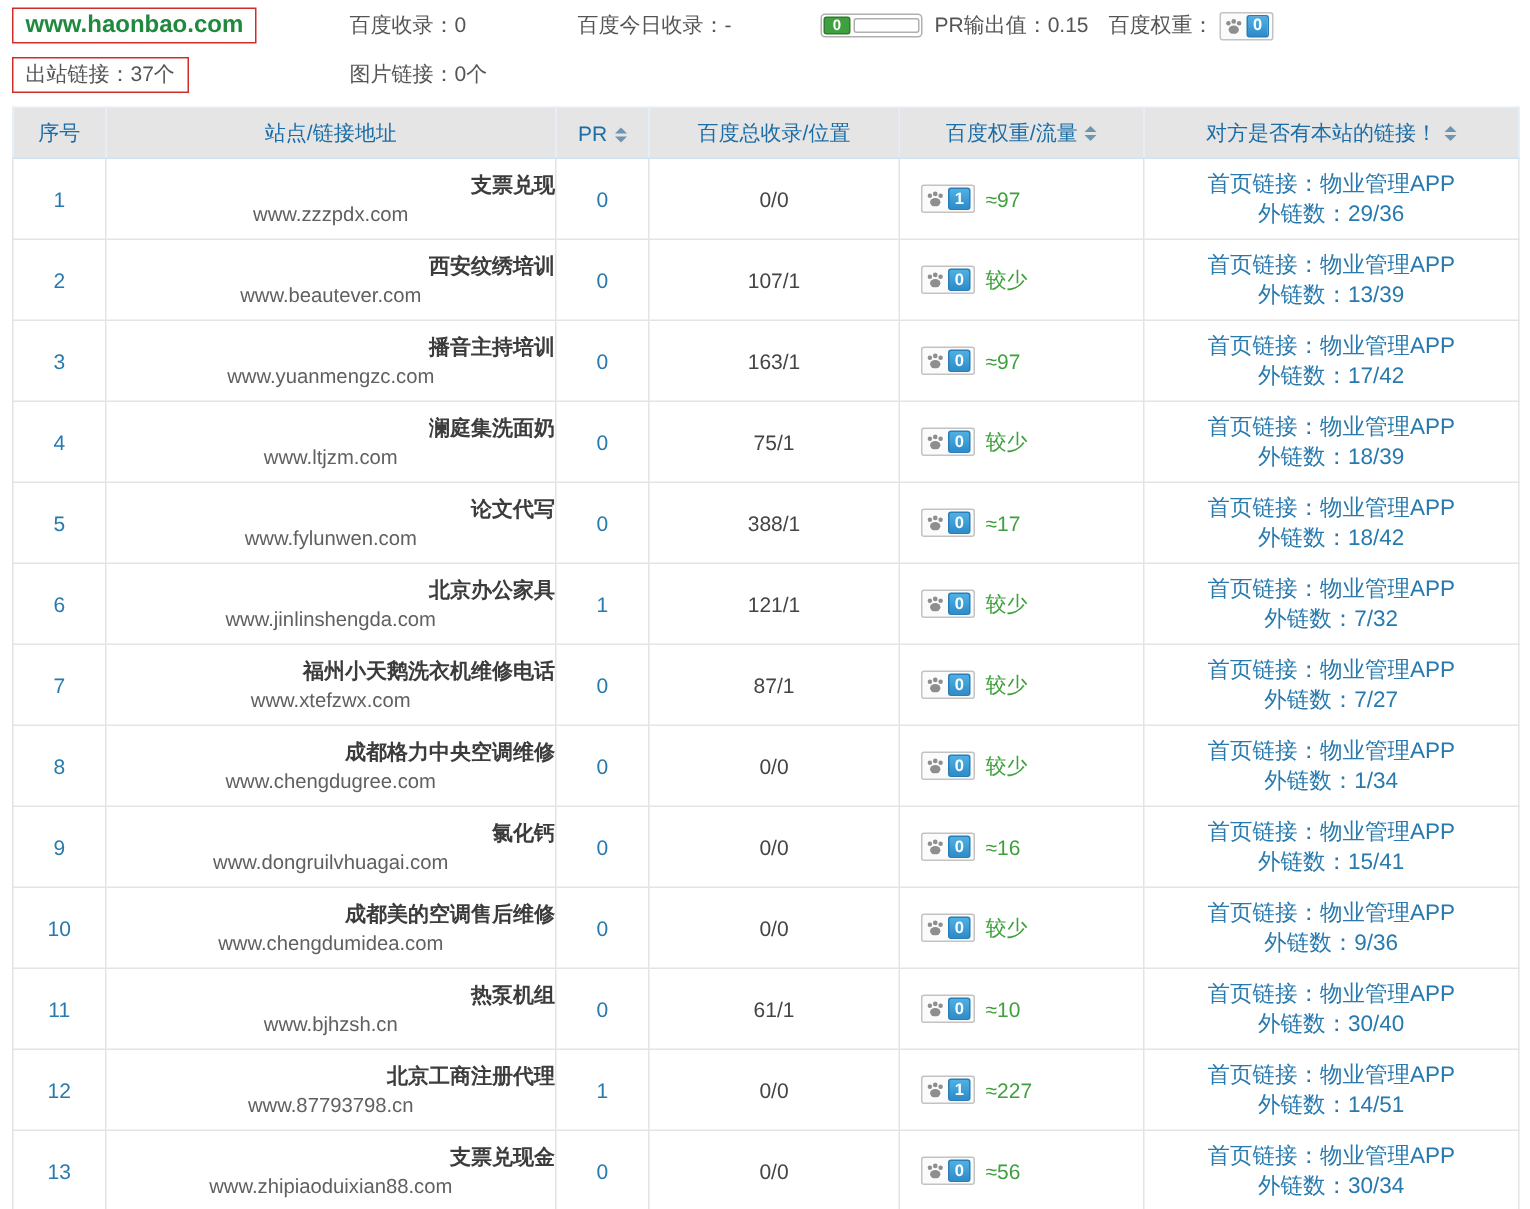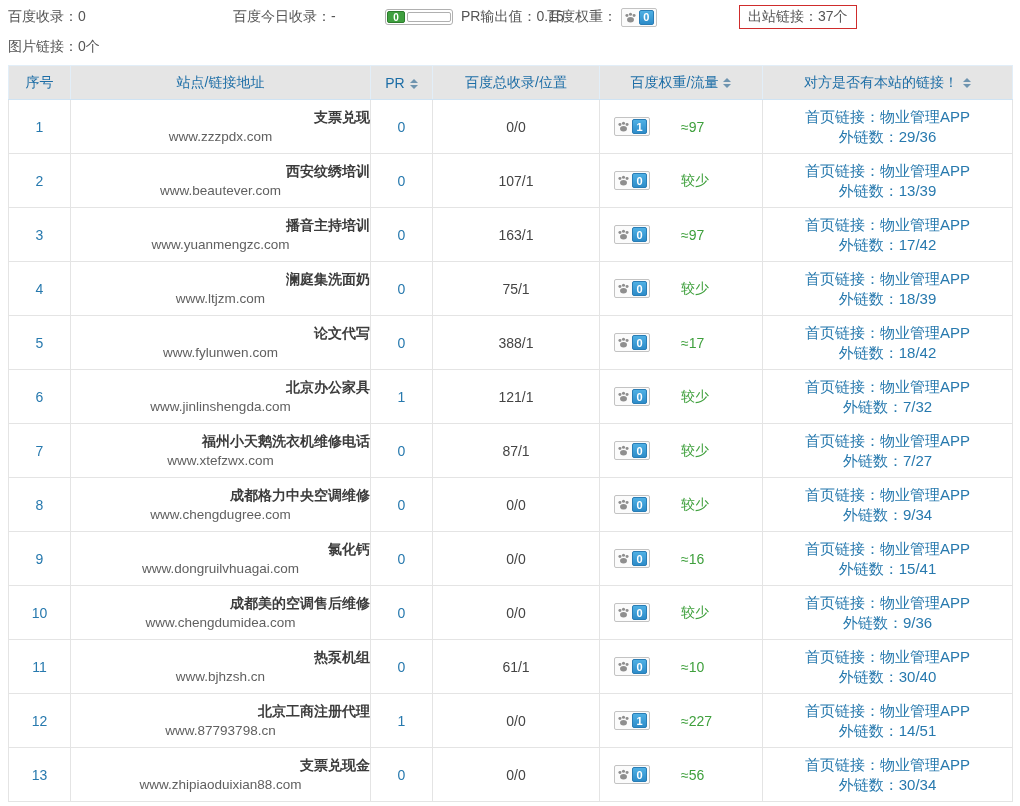--- a/index.html
+++ b/index.html
@@ -38,37 +38,38 @@
   thead th { background:#e5e5e5; color:#1c6da6; font-size:14px; font-weight:normal;
              height:34px; border:1px solid #e2eef8; border-bottom:1px solid #cfe3f3;
              text-align:center; white-space:nowrap; }
   tbody td { height:54px; border:1px solid #e4e4e4; text-align:center; vertical-align:middle;
              font-size:14px; color:#444; }
   .num-cell { color:#2779ae; }
   .site-name { font-weight:bold; color:#3c3c3c; font-size:14px; line-height:19px;text-align:right; }
   .site-url { color:#606060; font-size:13.5px; line-height:19px; }
   .weight-cell { display:flex; align-items:center; justify-content:flex-start;
                  padding-left:14px; gap:7px; }
-  .traffic { color:#3fa03d; font-size:14px;margin-left:24px; }
+  .traffic { color:#3fa03d; font-size:14px; }
   .linkcol div { color:#2779ae; font-size:15px; line-height:20px; }
 
   
   .sort { display:inline-flex; flex-direction:column; gap:2px; margin-left:5px;
           vertical-align:middle; }
   .sort .up { width:0;height:0;border-left:4px solid transparent;border-right:4px solid transparent;
               border-bottom:4px solid #6f94af; }
   .sort .dn { width:0;height:0;border-left:4px solid transparent;border-right:4px solid transparent;
               border-top:4px solid #6f94af; }
 </style>
 </head>
 <body>
 
 <div class="topbar">
   <div class="top-grid">
 
+    <div><span class="domain-box"><span>www.haonbao.com</span></span></div>
     <div class="stat"><span>百度收录：</span><span>0</span></div>
     <div class="stat"><span>百度今日收录：</span><span>-</span></div>
     <div class="prwrap">
       <span class="prbar">
         <span class="prv">0</span>
         <span class="prtrack"></span>
       </span>
       <span class="stat"><span>PR输出值：</span><span>0.15</span></span>
     </div>
 
@@ -368,21 +369,21 @@
     </g>
   </svg>
 </span>
               <span class="num">0</span>
             </span>
         <span class="traffic">较少</span>
       </div>
     </td>
     <td class="linkcol">
       <div>首页链接：物业管理APP</div>
-      <div>外链数：9/34</div>
+      <div>外链数：1/34</div>
     </td>
   </tr>
 
   <tr>
     <td class="num-cell">9</td>
     <td>
       <div class="site-name">氯化钙</div>
       <div class="site-url">www.dongruilvhuagai.com</div>
     </td>
     <td class="num-cell">0</td>

